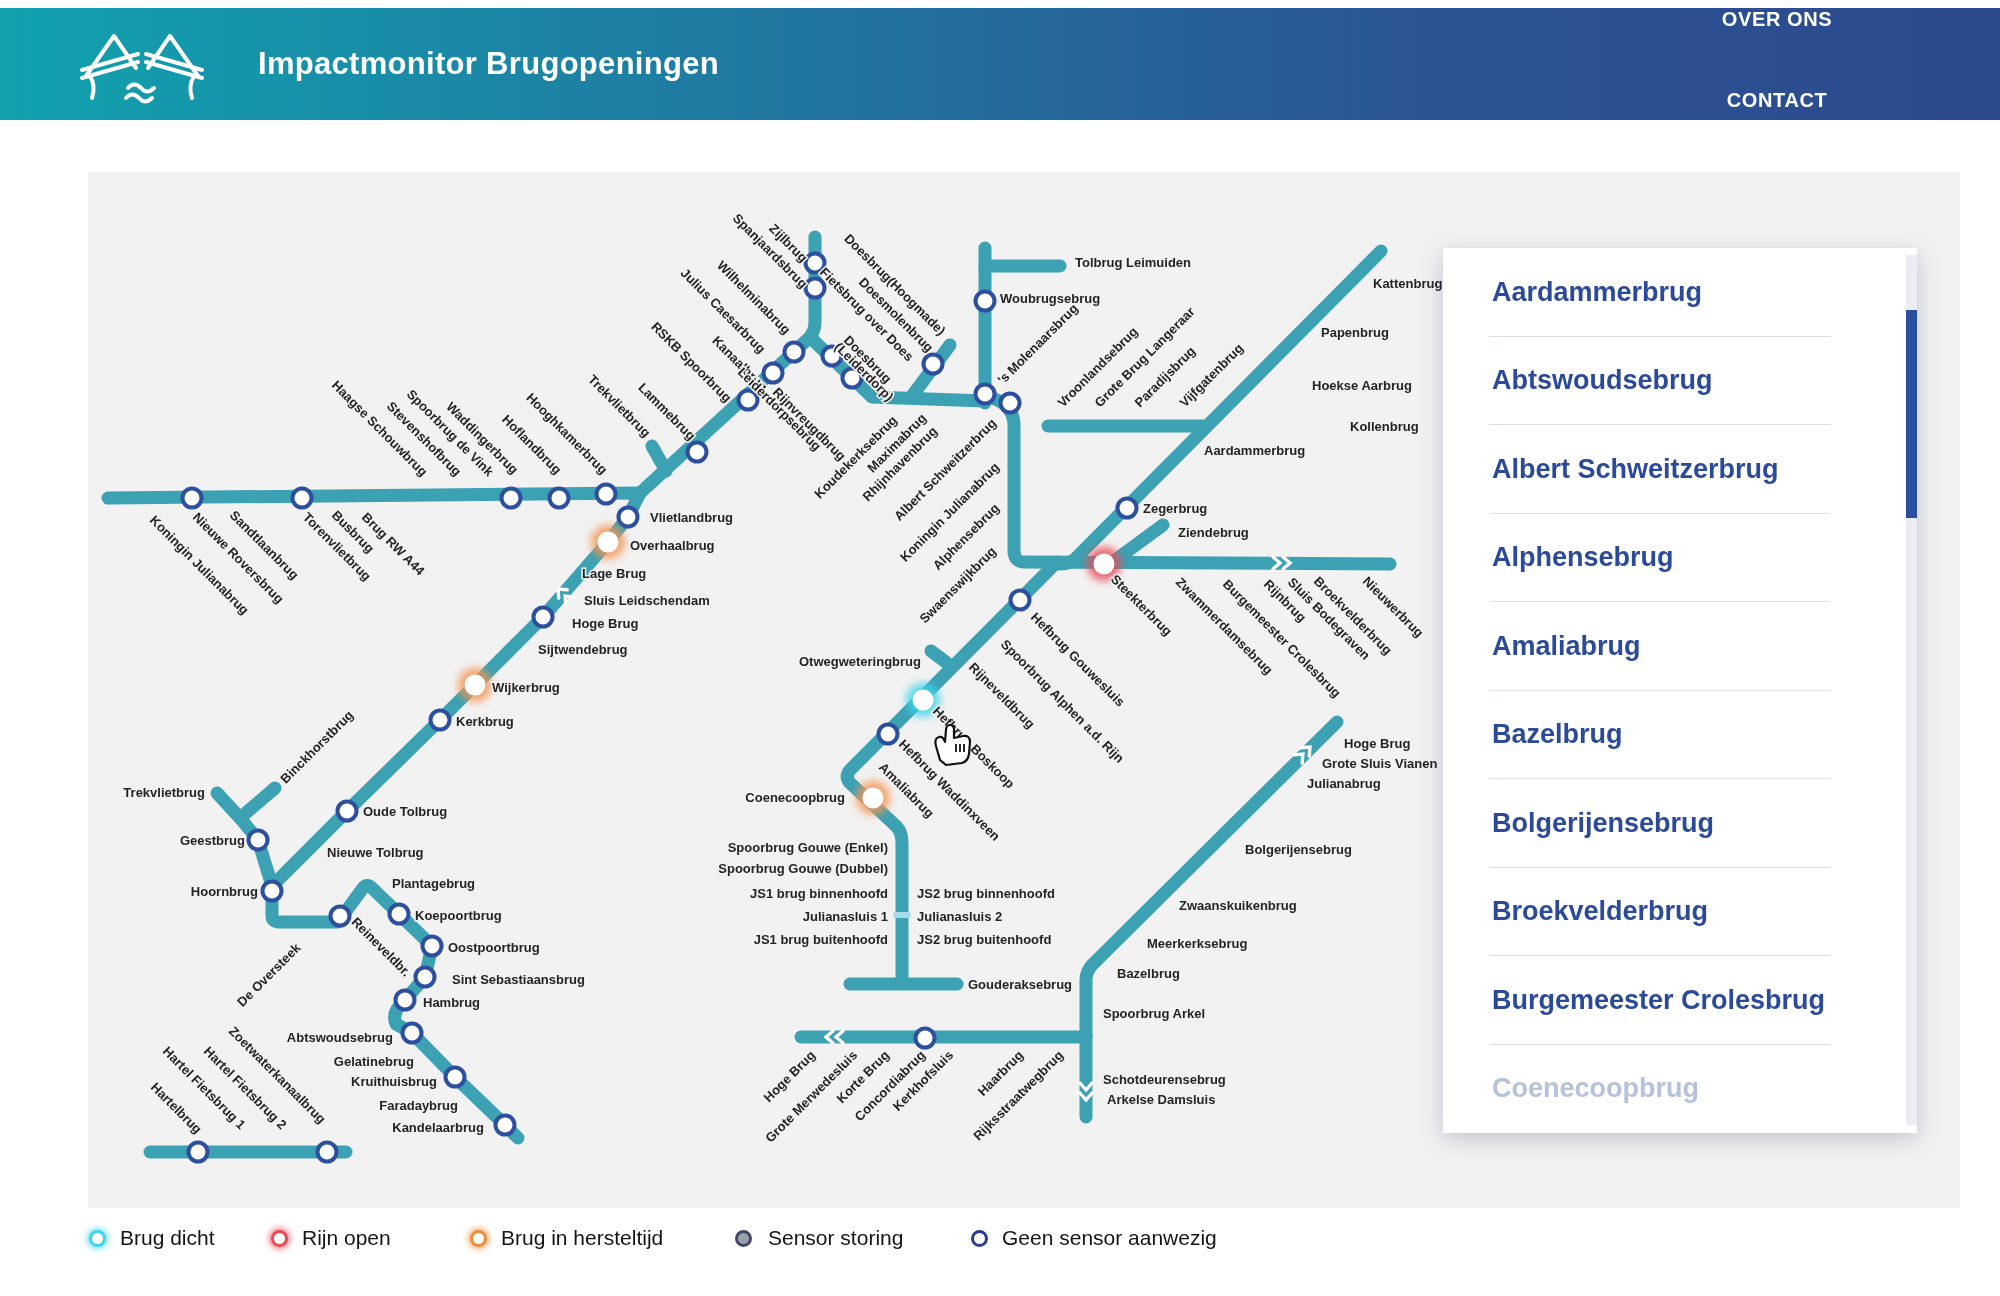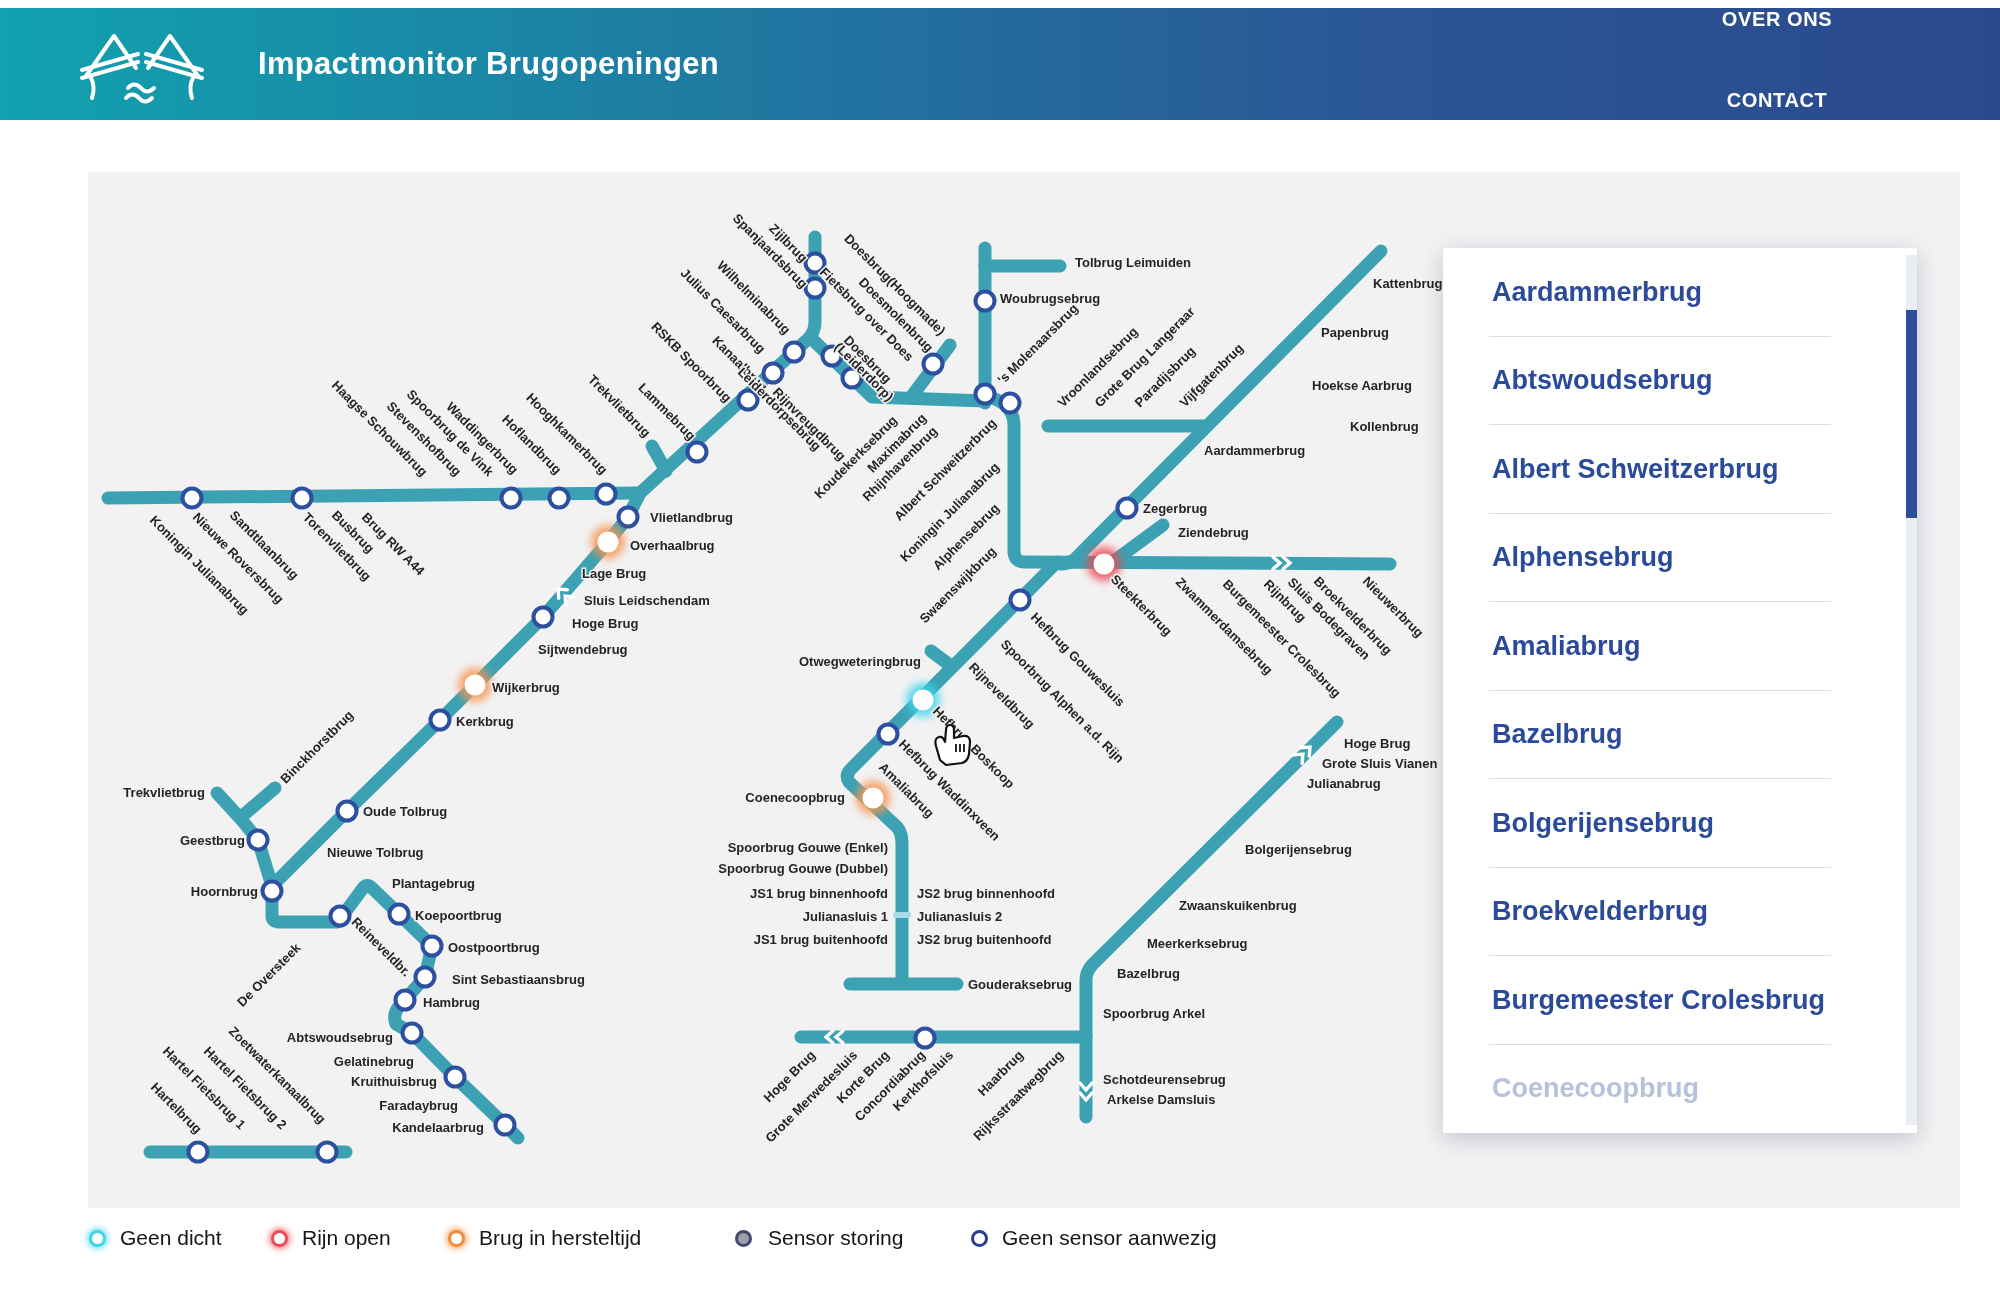--- a/index.html
+++ b/index.html
@@ -391,27 +391,27 @@
       <div class="bridge-item">Burgemeester Crolesbrug</div>
       <div class="bridge-item faded">Coenecoopbrug</div>
     </div>
   <div class="scroll-track">
     <div class="scroll-thumb"></div>
   </div>
 
   <div class="legend">
       <div class="legend-item" style="left: 89px;">
         <span class="legend-dot" style="background: rgb(255, 255, 255); border: 3px solid rgb(62, 212, 234); box-shadow: rgb(62, 212, 234) 0px 0px 7px 1px;"></span>
-        <span class="legend-label">Geen dicht</span>
+        <span class="legend-label">Brug dicht</span>
       </div>
       <div class="legend-item" style="left: 271px;">
         <span class="legend-dot" style="background: rgb(255, 255, 255); border: 3px solid rgb(234, 76, 87); box-shadow: rgb(234, 76, 87) 0px 0px 7px 1px;"></span>
         <span class="legend-label">Rijn open</span>
       </div>
-      <div class="legend-item" style="left: 448px; justify-content: flex-end;">
+      <div class="legend-item" style="left: 470px; justify-content: flex-end;">
         <span class="legend-dot" style="background: rgb(255, 255, 255); border: 3px solid rgb(240, 140, 60); box-shadow: rgb(240, 140, 60) 0px 0px 7px 1px;"></span>
         <span class="legend-label">Brug in hersteltijd</span>
       </div>
       <div class="legend-item" style="left: 735px; gap: 16px;">
         <span class="legend-dot" style="background: rgb(154, 160, 171); border: 3px solid rgb(69, 69, 107);"></span>
         <span class="legend-label">Sensor storing</span>
       </div>
       <div class="legend-item" style="left: 971px;">
         <span class="legend-dot" style="background: rgb(255, 255, 255); border: 3px solid rgb(43, 59, 146);"></span>
         <span class="legend-label">Geen sensor aanwezig</span>

